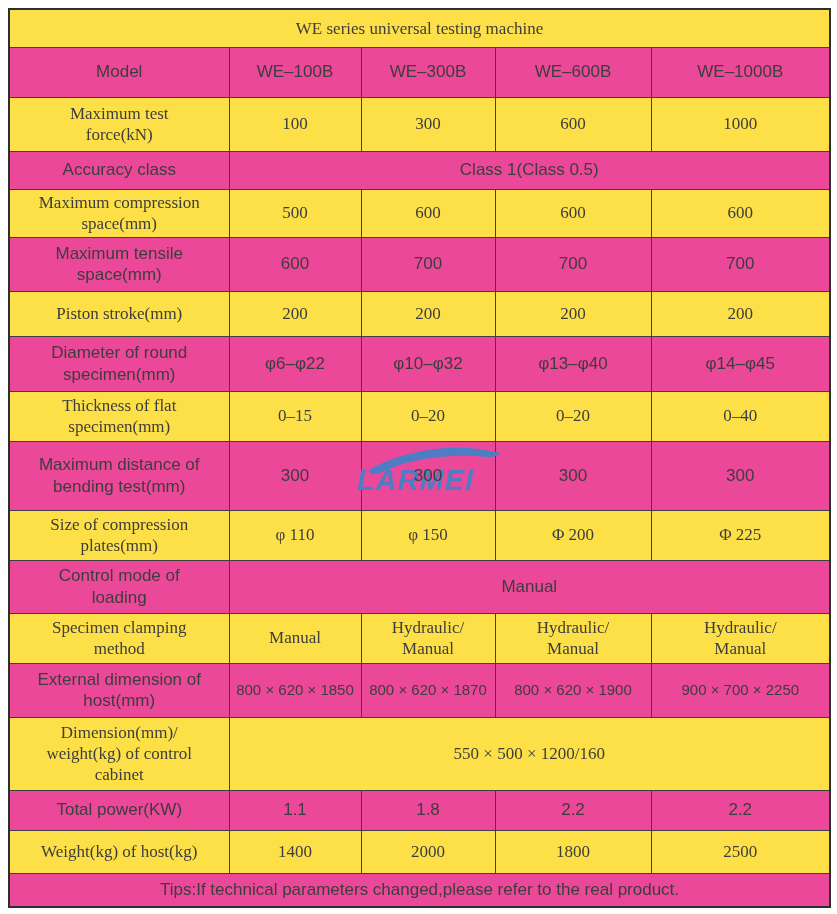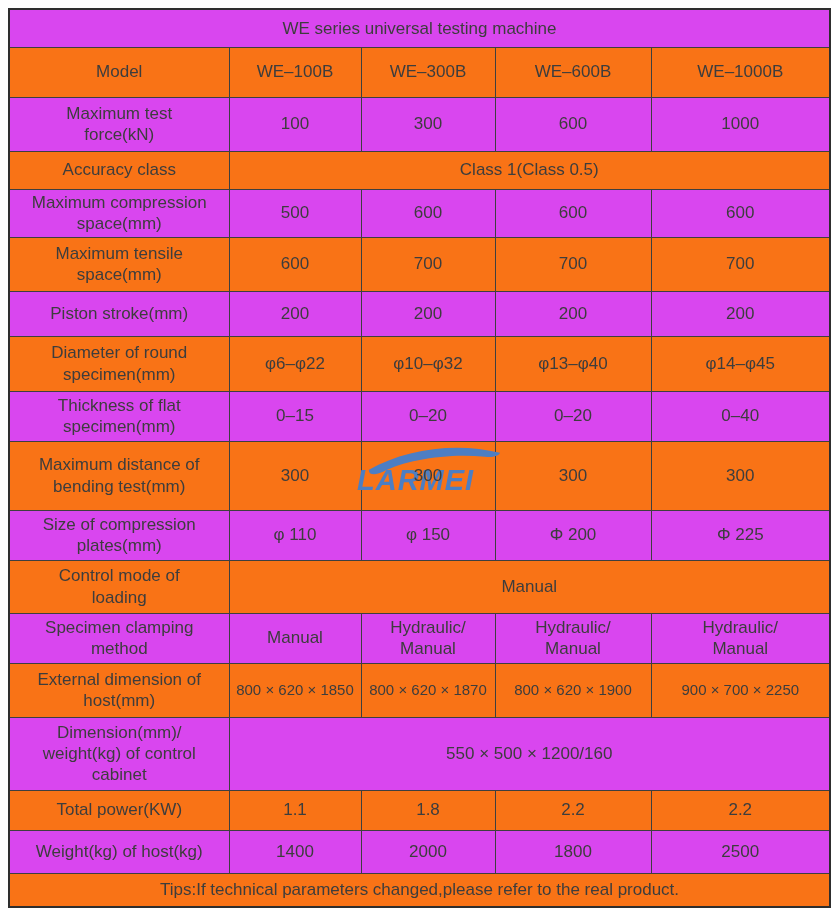--- a/index.html
+++ b/index.html
@@ -19,22 +19,22 @@
   td {
     border: 1px solid #3f3f3f;
     text-align: center;
     vertical-align: middle;
     font-size: 17px;
     line-height: 1.25;
     padding: 2px 4px;
     white-space: pre-line;
     overflow: visible;
   }
-  tr.shade td { background: #d946ef; }
-  tr.plain td { background: #f97316; }
+  tr.shade td { background: #fde047; font-family: Liberation Serif, serif; }
+  tr.plain td { background: #ec4899; }
   td.dims { font-size: 15px; padding: 2px 1px; }
   td.wm-cell { position: relative; }
   .wm-logo {
     position: absolute;
     left: 50%; top: 50%;
     transform: translate(-50%, -60%);
     z-index: 0;
     pointer-events: none;
   }
   .cell-over { position: relative; z-index: 1; }

